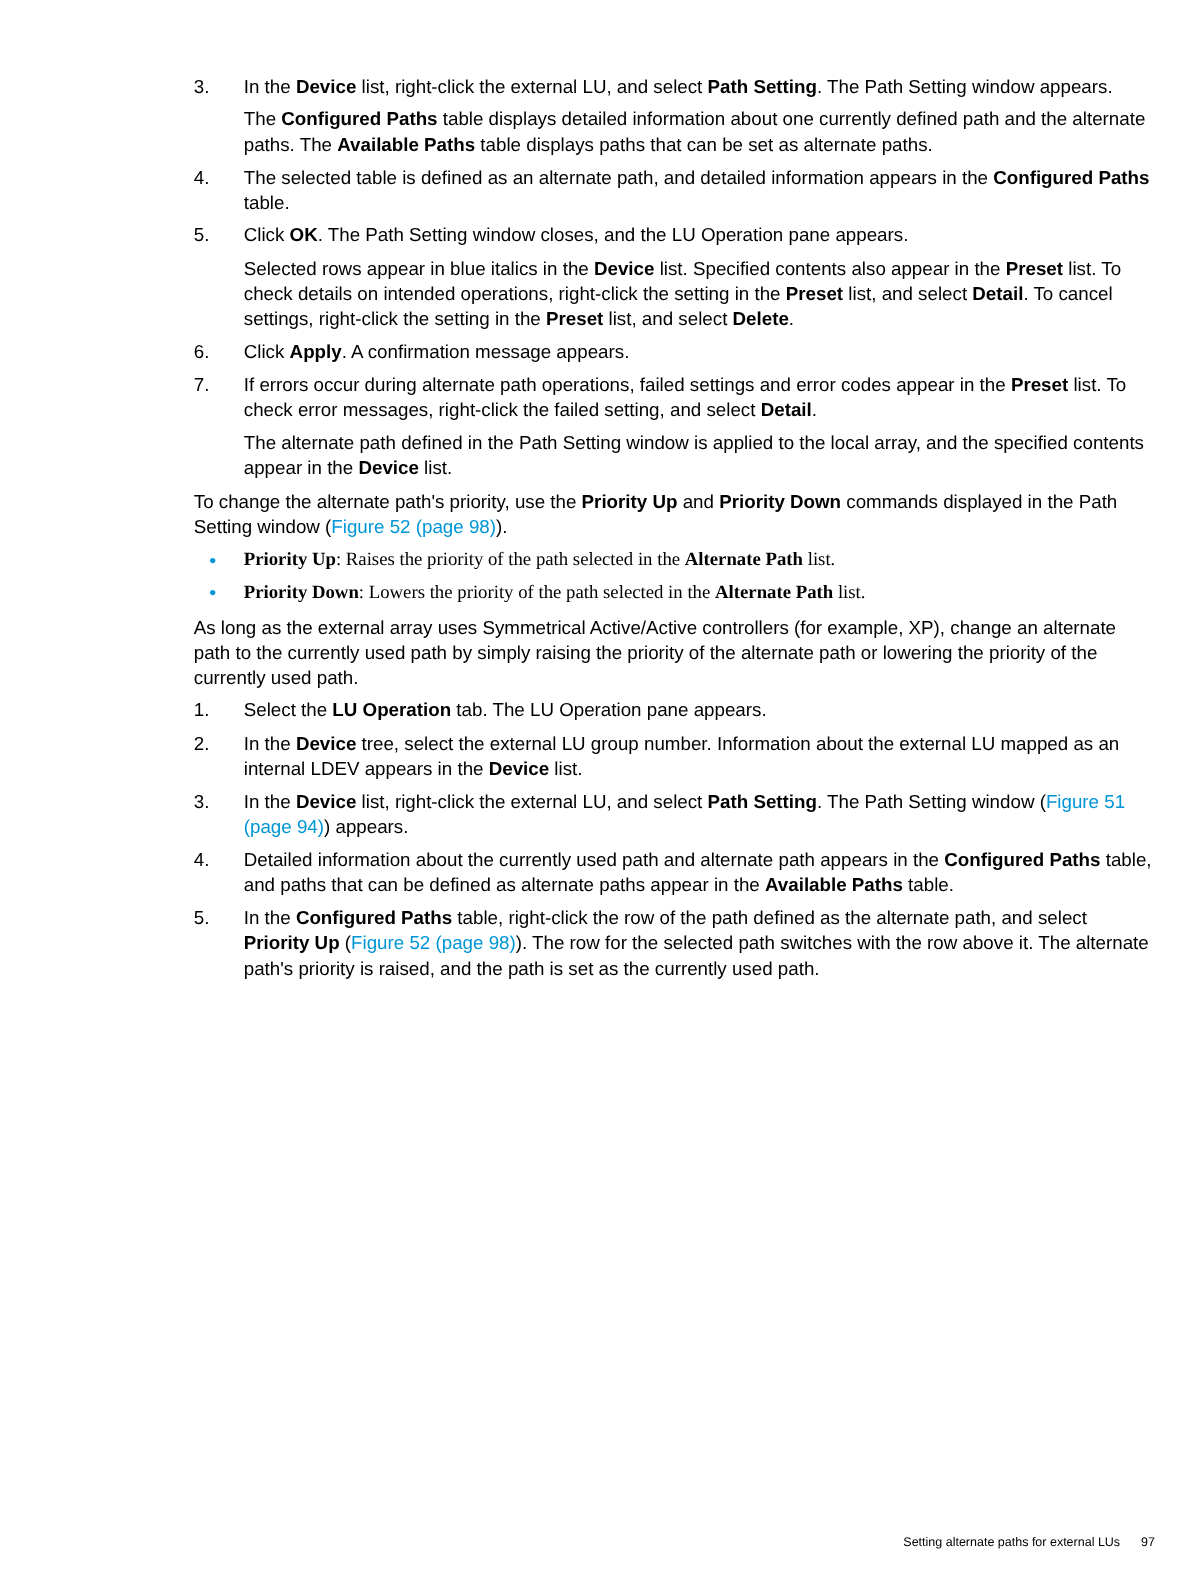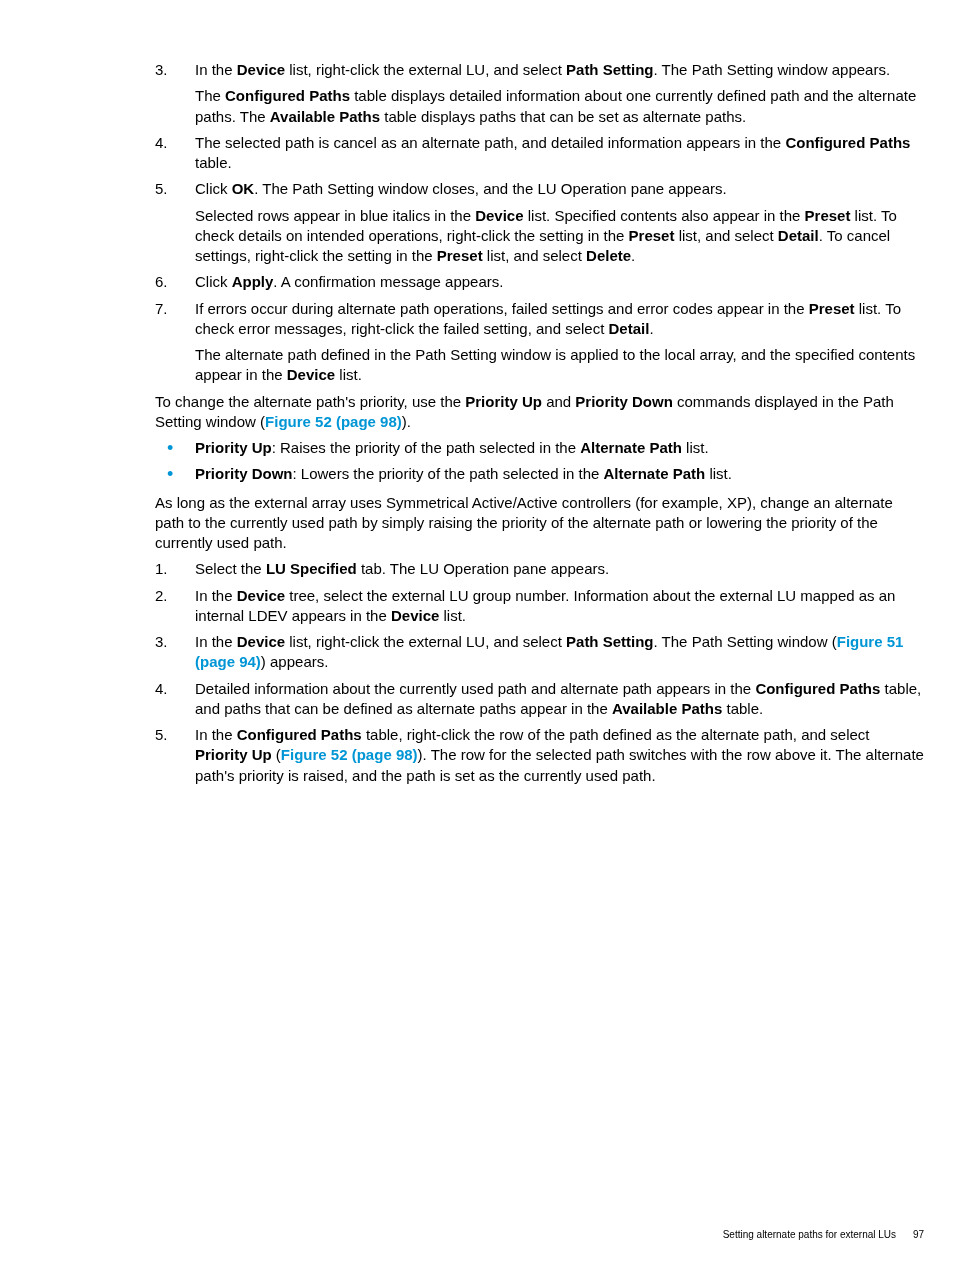--- a/index.html
+++ b/index.html
@@ -50,40 +50,40 @@
     font-family: Arial, Helvetica, sans-serif;
     font-weight: normal;
     color: #0096d6;
     font-size: 24px;
     margin: 22px 0 8px 57px;
   }
   ul.bullets {
     list-style: none;
     padding: 0;
     margin: 6px 0 8px 0;
+    font-family: Liberation Serif, serif;
   }
   ul.bullets > li {
     position: relative;
     padding-left: 40px;
     margin-bottom: 6px;
   }
   ul.bullets > li::before {
     content: "•";
     color: #0096d6;
     font-size: 18px;
     line-height: 1;
     position: absolute;
     left: 12px;
     top: 1px;
   }
   .b { font-weight: bold; }
   a.xref {
     color: #0096d6;
     text-decoration: none;
-    font-weight: bold;
   }
   .footer {
     position: absolute;
     bottom: 30px;
     right: 30px;
     font-size: 10px;
   }
   .footer .pgnum { margin-left: 14px; }
 </style>
 </head>
@@ -92,21 +92,21 @@
 <div class="page">
 
   <ol class="numlist">
     <li>
       <span class="marker">3.</span>
       <p><span>In the </span><span class="b">Device</span><span> list, right-click the external LU, and select </span><span class="b">Path Setting</span><span>. The Path Setting window appears.</span></p>
       <p><span>The </span><span class="b">Configured Paths</span><span> table displays detailed information about one currently defined path and the alternate paths. The </span><span class="b">Available Paths</span><span> table displays paths that can be set as alternate paths.</span></p>
     </li>
     <li>
       <span class="marker">4.</span>
-      <p><span>The selected path is cancel as an alternate path, and detailed information appears in the </span><span class="b">Configured Paths</span><span> table.</span></p>
+      <p><span>The selected table is defined as an alternate path, and detailed information appears in the </span><span class="b">Configured Paths</span><span> table.</span></p>
     </li>
     <li>
       <span class="marker">5.</span>
       <p><span>Click </span><span class="b">OK</span><span>. The Path Setting window closes, and the LU Operation pane appears.</span></p>
       <p><span>Selected rows appear in blue italics in the </span><span class="b">Device</span><span> list. Specified contents also appear in the </span><span class="b">Preset</span><span> list. To check details on intended operations, right-click the setting in the </span><span class="b">Preset</span><span> list, and select </span><span class="b">Detail</span><span>. To cancel settings, right-click the setting in the </span><span class="b">Preset</span><span> list, and select </span><span class="b">Delete</span><span>.</span></p>
     </li>
     <li>
       <span class="marker">6.</span>
       <p><span>Click </span><span class="b">Apply</span><span>. A confirmation message appears.</span></p>
     </li>
@@ -125,21 +125,21 @@
       <li><span class="b">Priority Up</span><span>: Raises the priority of the path selected in the </span><span class="b">Alternate Path</span><span> list.</span></li>
       <li><span class="b">Priority Down</span><span>: Lowers the priority of the path selected in the </span><span class="b">Alternate Path</span><span> list.</span></li>
     </ul>
 
     <p>As long as the external array uses Symmetrical Active/Active controllers (for example, XP), change an alternate path to the currently used path by simply raising the priority of the alternate path or lowering the priority of the currently used path.</p>
   </div>
 
   <ol class="numlist">
     <li>
       <span class="marker">1.</span>
-      <p><span>Select the </span><span class="b">LU Specified</span><span> tab. The LU Operation pane appears.</span></p>
+      <p><span>Select the </span><span class="b">LU Operation</span><span> tab. The LU Operation pane appears.</span></p>
     </li>
     <li>
       <span class="marker">2.</span>
       <p><span>In the </span><span class="b">Device</span><span> tree, select the external LU group number. Information about the external LU mapped as an internal LDEV appears in the </span><span class="b">Device</span><span> list.</span></p>
     </li>
     <li>
       <span class="marker">3.</span>
       <p><span>In the </span><span class="b">Device</span><span> list, right-click the external LU, and select </span><span class="b">Path Setting</span><span>. The Path Setting window (</span><a class="xref">Figure 51 (page 94)</a><span>) appears.</span></p>
     </li>
     <li>

